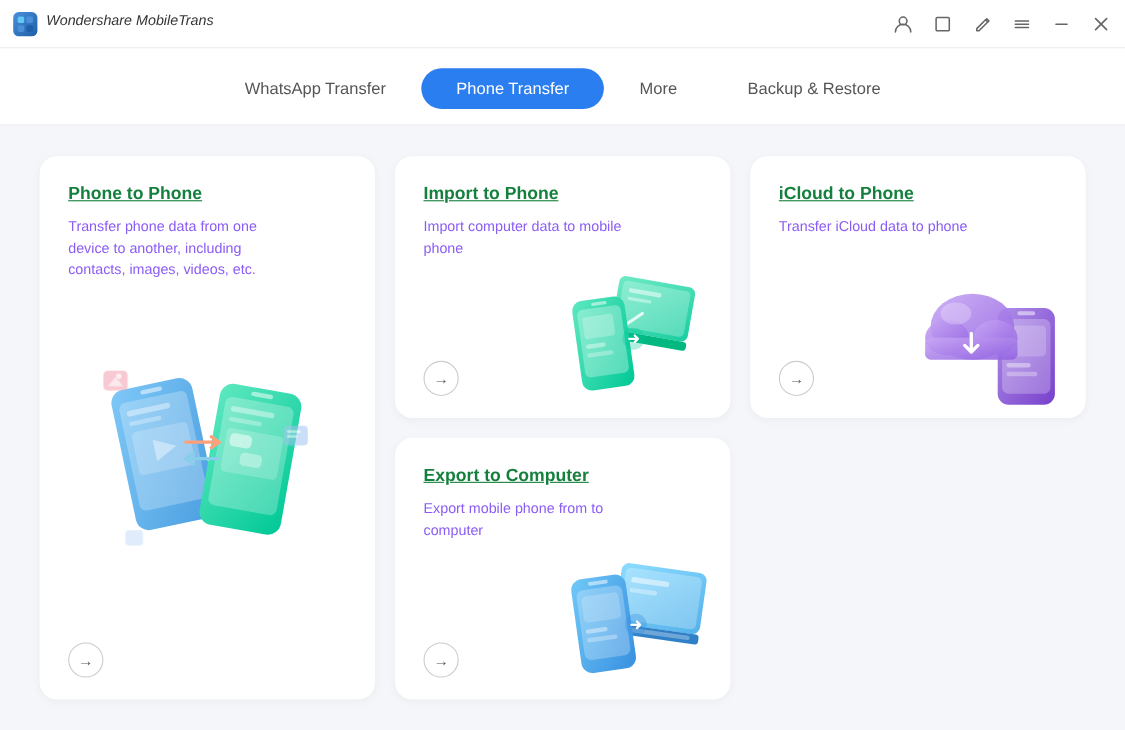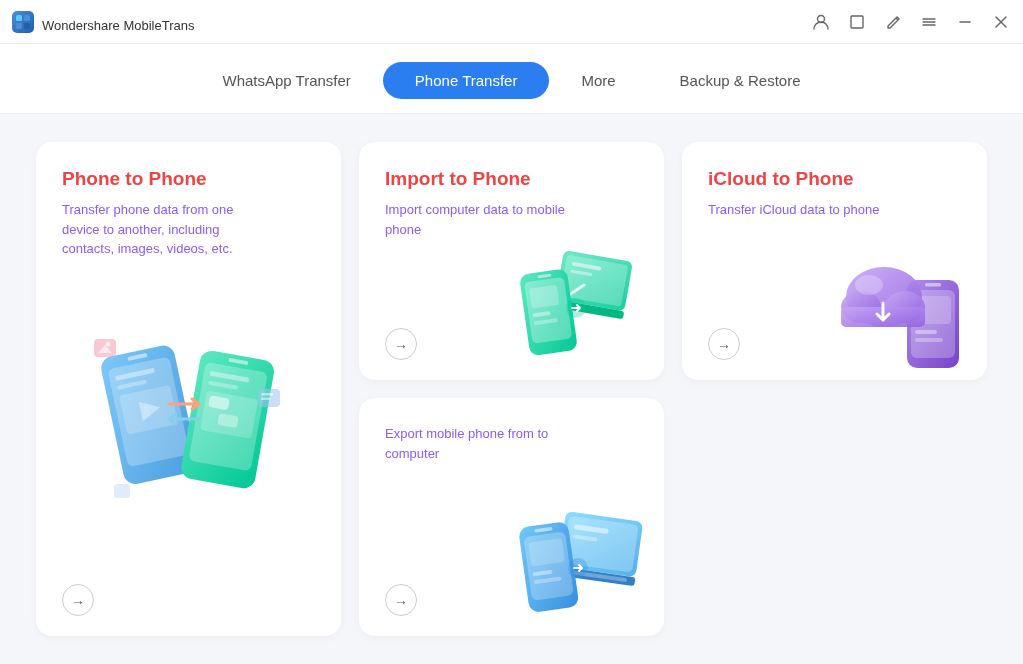--- a/index.html
+++ b/index.html
@@ -19,22 +19,23 @@
       height: 44px;
       display: flex;
       align-items: center;
       justify-content: space-between;
       padding: 0 12px;
       border-bottom: 1px solid #e8e8e8;
       flex-shrink: 0;
     }
     .titlebar-left {
       display: flex;
-      align-items: flex-end;
+      align-items: flex-start;
       gap: 8px;
+      font-style: italic;
     }
     .app-icon {
       width: 22px;
       height: 22px;
       border-radius: 5px;
       background: linear-gradient(135deg, #4a90d9, #1e5fa8);
       display: flex;
       align-items: center;
       justify-content: center;
       color: white;
@@ -114,24 +115,25 @@
       cursor: pointer;
       box-shadow: 0 2px 8px rgba(0,0,0,0.04);
       transition: box-shadow 0.2s;
     }
 
     .card-large {
       grid-row: 1 / 3;
     }
 
     .card-title {
-      font-size: 19px;
+      font-size: 16px;
       font-weight: 700;
-      color: #ef4444;
+      color: #15803d;
       margin-bottom: 10px;
+      text-decoration: underline;
     }
     .card-desc {
       font-size: 13px;
       color: #8b5cf6;
       line-height: 1.5;
       max-width: 200px;
     }
     .card-arrow {
       width: 32px;
       height: 32px;
@@ -386,20 +388,21 @@
         </g>
       </svg>
     </div>
 
     <div style="margin-top:auto;">
       <div class="card-arrow">→</div>
     </div>
   </div>
 
   <div class="card">
+    <div class="card-title">Export to Computer</div>
     <div class="card-desc">Export mobile phone from to computer</div>
 
     <div style="position:absolute; right:8px; bottom:10px; width:140px; height:120px;">
       <svg width="140" height="120" viewBox="0 0 140 120">
         <defs>
           <linearGradient id="exportPhoneGrad" x1="0%" y1="0%" x2="100%" y2="100%">
             <stop offset="0%" style="stop-color:#70c8f8;stop-opacity:1"></stop>
             <stop offset="100%" style="stop-color:#3890e0;stop-opacity:1"></stop>
           </linearGradient>
           <linearGradient id="exportLaptopGrad" x1="0%" y1="0%" x2="100%" y2="100%">

